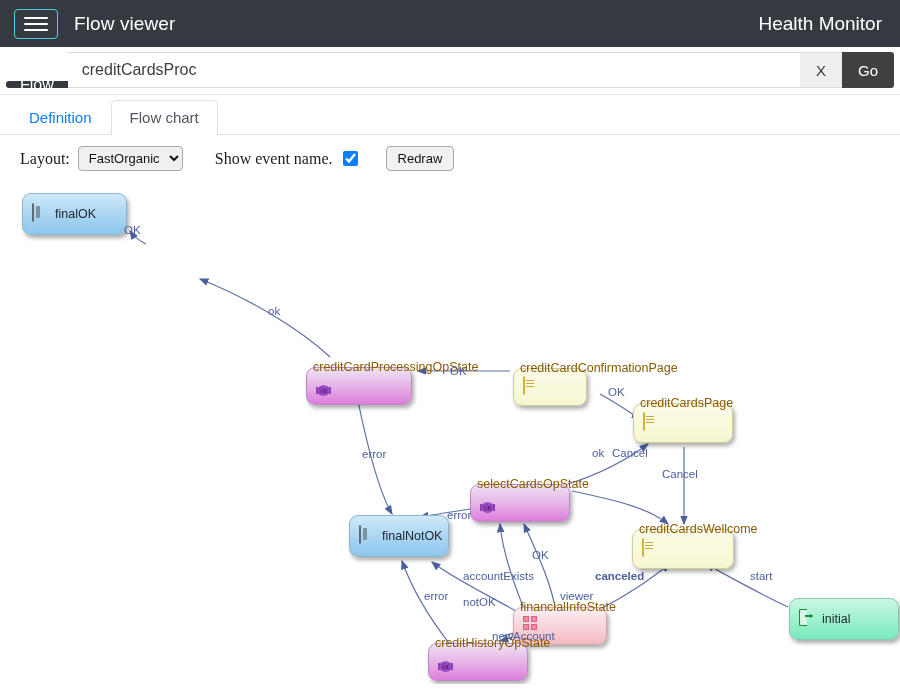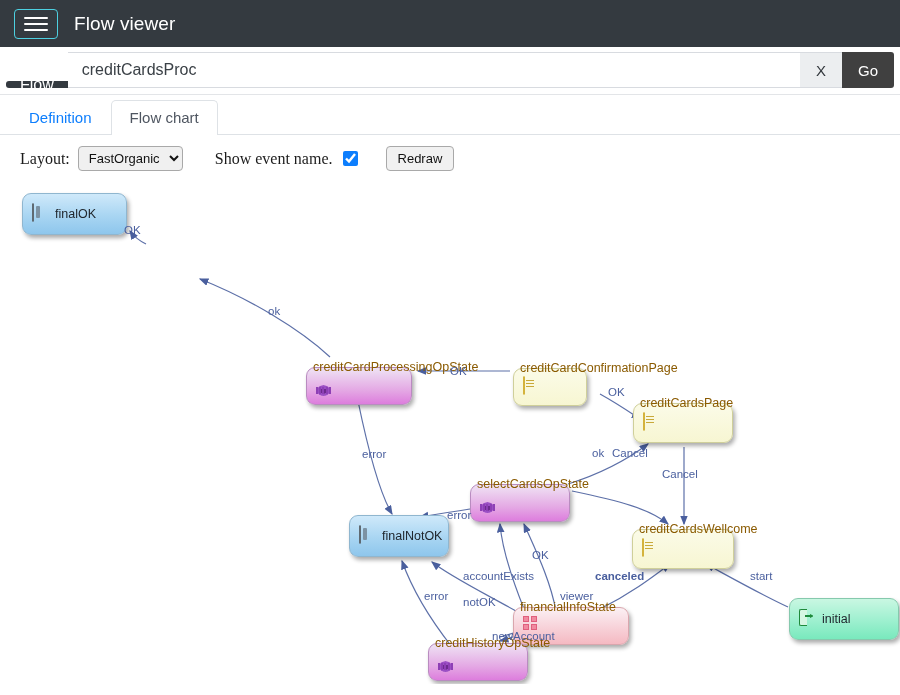--- a/index.html
+++ b/index.html
@@ -180,20 +180,21 @@
 </head>
 <body>
 
 <div class="topbar">
   <div class="hamburger">
     <span></span>
     <span></span>
     <span></span>
   </div>
   <div class="app-title">Flow viewer</div>
+  <div class="brand">Health Monitor</div>
 </div>
 
 <div class="flowbar">
   <div class="flow-label">Flow</div>
   <input class="flow-input" value="creditCardsProc" style="">
   <div class="flow-x">X</div>
   <div class="flow-go">Go</div>
 </div>
 
 <div class="tabs">
@@ -276,21 +277,21 @@
       <span class="ntext">selectCardsOpState</span>
     </div>
     <div class="node n-final" style="left: 349px; top: 336px; width: 100px; height: 42px;">
       <span class="nicon"><span class="ico-final"></span></span>
       <span class="ntext" style="position: static;">finalNotOK</span>
     </div>
     <div class="node n-page" style="left: 632px; top: 350px; width: 102px; height: 40px;">
       <span class="nicon"><span class="ico-doc"></span></span>
       <span class="ntext">creditCardsWellcome</span>
     </div>
-    <div class="node n-info" style="left: 513px; top: 428px; width: 116px; height: 38px;">
+    <div class="node n-info" style="left: 513px; top: 428px; width: 94px; height: 38px;">
       <span class="nicon"><span class="ico-puzzle"><i></i><i></i><i></i><i></i></span></span>
       <span class="ntext">financialInfoState</span>
     </div>
     <div class="node n-op" style="left: 428px; top: 464px; width: 100px; height: 38px;">
       <span class="nicon"><span class="ico-gear"></span></span>
       <span class="ntext">creditHistoryOpState</span>
     </div>
     <div class="node n-initial" style="left: 789px; top: 419px; width: 110px; height: 42px;">
       <span class="nicon"><span class="ico-enter"></span></span>
       <span class="ntext" style="position: static;">initial</span>

